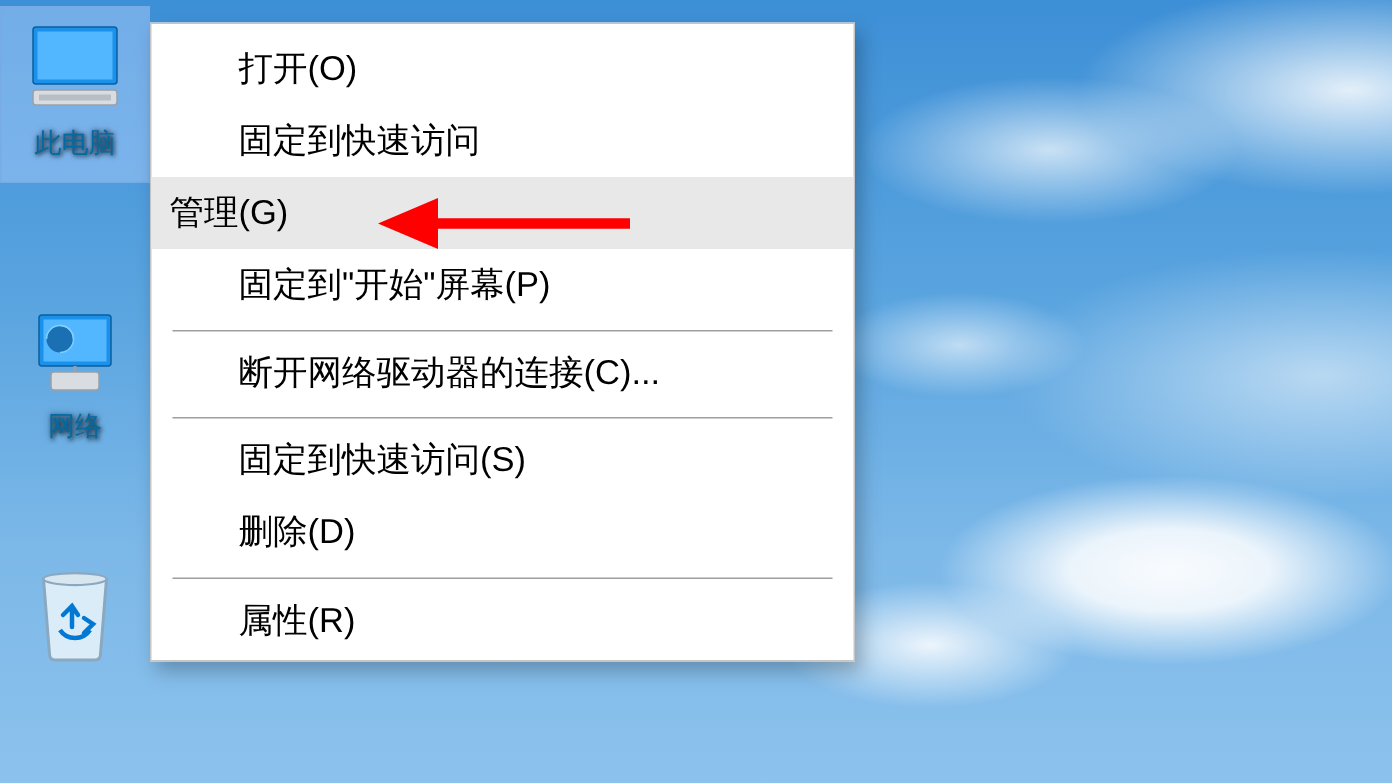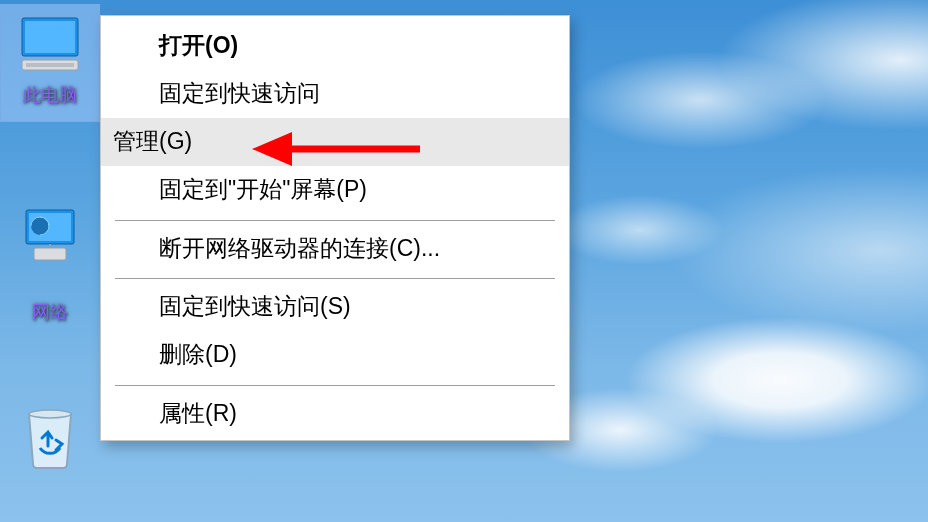--- a/index.html
+++ b/index.html
@@ -46,21 +46,21 @@
     padding-top: 10px;
     padding-bottom: 14px;
   }
   .desktop-icon.selected {
     background: rgba(180, 210, 255, 0.45);
     border: 1px solid rgba(120,170,230,0.8);
     box-sizing: border-box;
   }
   .desktop-icon .label {
     margin-top: 6px;
-    color: #8b5cf6;
+    color: #0369a1;
     font-size: 18px;
     text-shadow: 1px 1px 3px rgba(0,0,0,0.7), 0 0 4px rgba(0,0,0,0.5);
     white-space: nowrap;
   }
   .icon-graphic {
     width: 68px;
     height: 62px;
     display: flex;
     align-items: center;
     justify-content: center;
@@ -80,21 +80,21 @@
     box-sizing: border-box;
   }
   .menu-item {
     padding: 9px 0 9px 58px;
     font-size: 23px;
     color: #000;
     line-height: 1.3;
     cursor: default;
   }
   .menu-item.bold {
-    font-weight: 700;
+    font-weight: 400;
   }
   .menu-item.hover {
     background: #e8e8e8;
     padding-left: 12px;
   }
   .menu-sep {
     border: none;
     border-top: 1px solid #9e9e9e;
     margin: 6px 14px 4px 14px;
   }
@@ -117,21 +117,21 @@
       <svg width="68" height="60" viewBox="0 0 68 60">
         <rect x="6" y="2" width="56" height="38" rx="2" fill="#1b91ea" stroke="#0a5fa0" stroke-width="1"></rect>
         <rect x="9" y="5" width="50" height="32" fill="#52b7ff"></rect>
         <rect x="6" y="44" width="56" height="10" rx="2" fill="#d9dde2" stroke="#9aa0a6" stroke-width="1"></rect>
         <rect x="10" y="47" width="48" height="4" fill="#b9bec5"></rect>
       </svg>
     </div>
     <div class="label">此电脑</div>
   </div>
 
-  <div class="desktop-icon" style="margin-top:72px;gap:28px;">
+  <div class="desktop-icon" style="margin-top:72px;">
     <div class="icon-graphic">
       <svg width="68" height="62" viewBox="0 0 68 62">
         <rect x="10" y="6" width="48" height="34" rx="2" fill="#1b91ea" stroke="#0a5fa0" stroke-width="1"></rect>
         <rect x="13" y="9" width="42" height="28" fill="#52b7ff"></rect>
         <circle cx="24" cy="22" r="9" fill="#1b6fb3"></circle>
         <path d="M15 22 a9 9 0 0 1 18 0" fill="none" stroke="#7fd0ff" stroke-width="1"></path>
         <path d="M24 13 a9 9 0 0 1 0 18" fill="none" stroke="#7fd0ff" stroke-width="1"></path>
         <rect x="18" y="44" width="32" height="12" rx="2" fill="#d9dde2" stroke="#9aa0a6" stroke-width="1"></rect>
         <line x1="34" y1="40" x2="34" y2="44" stroke="#9aa0a6" stroke-width="2"></line>
       </svg>

